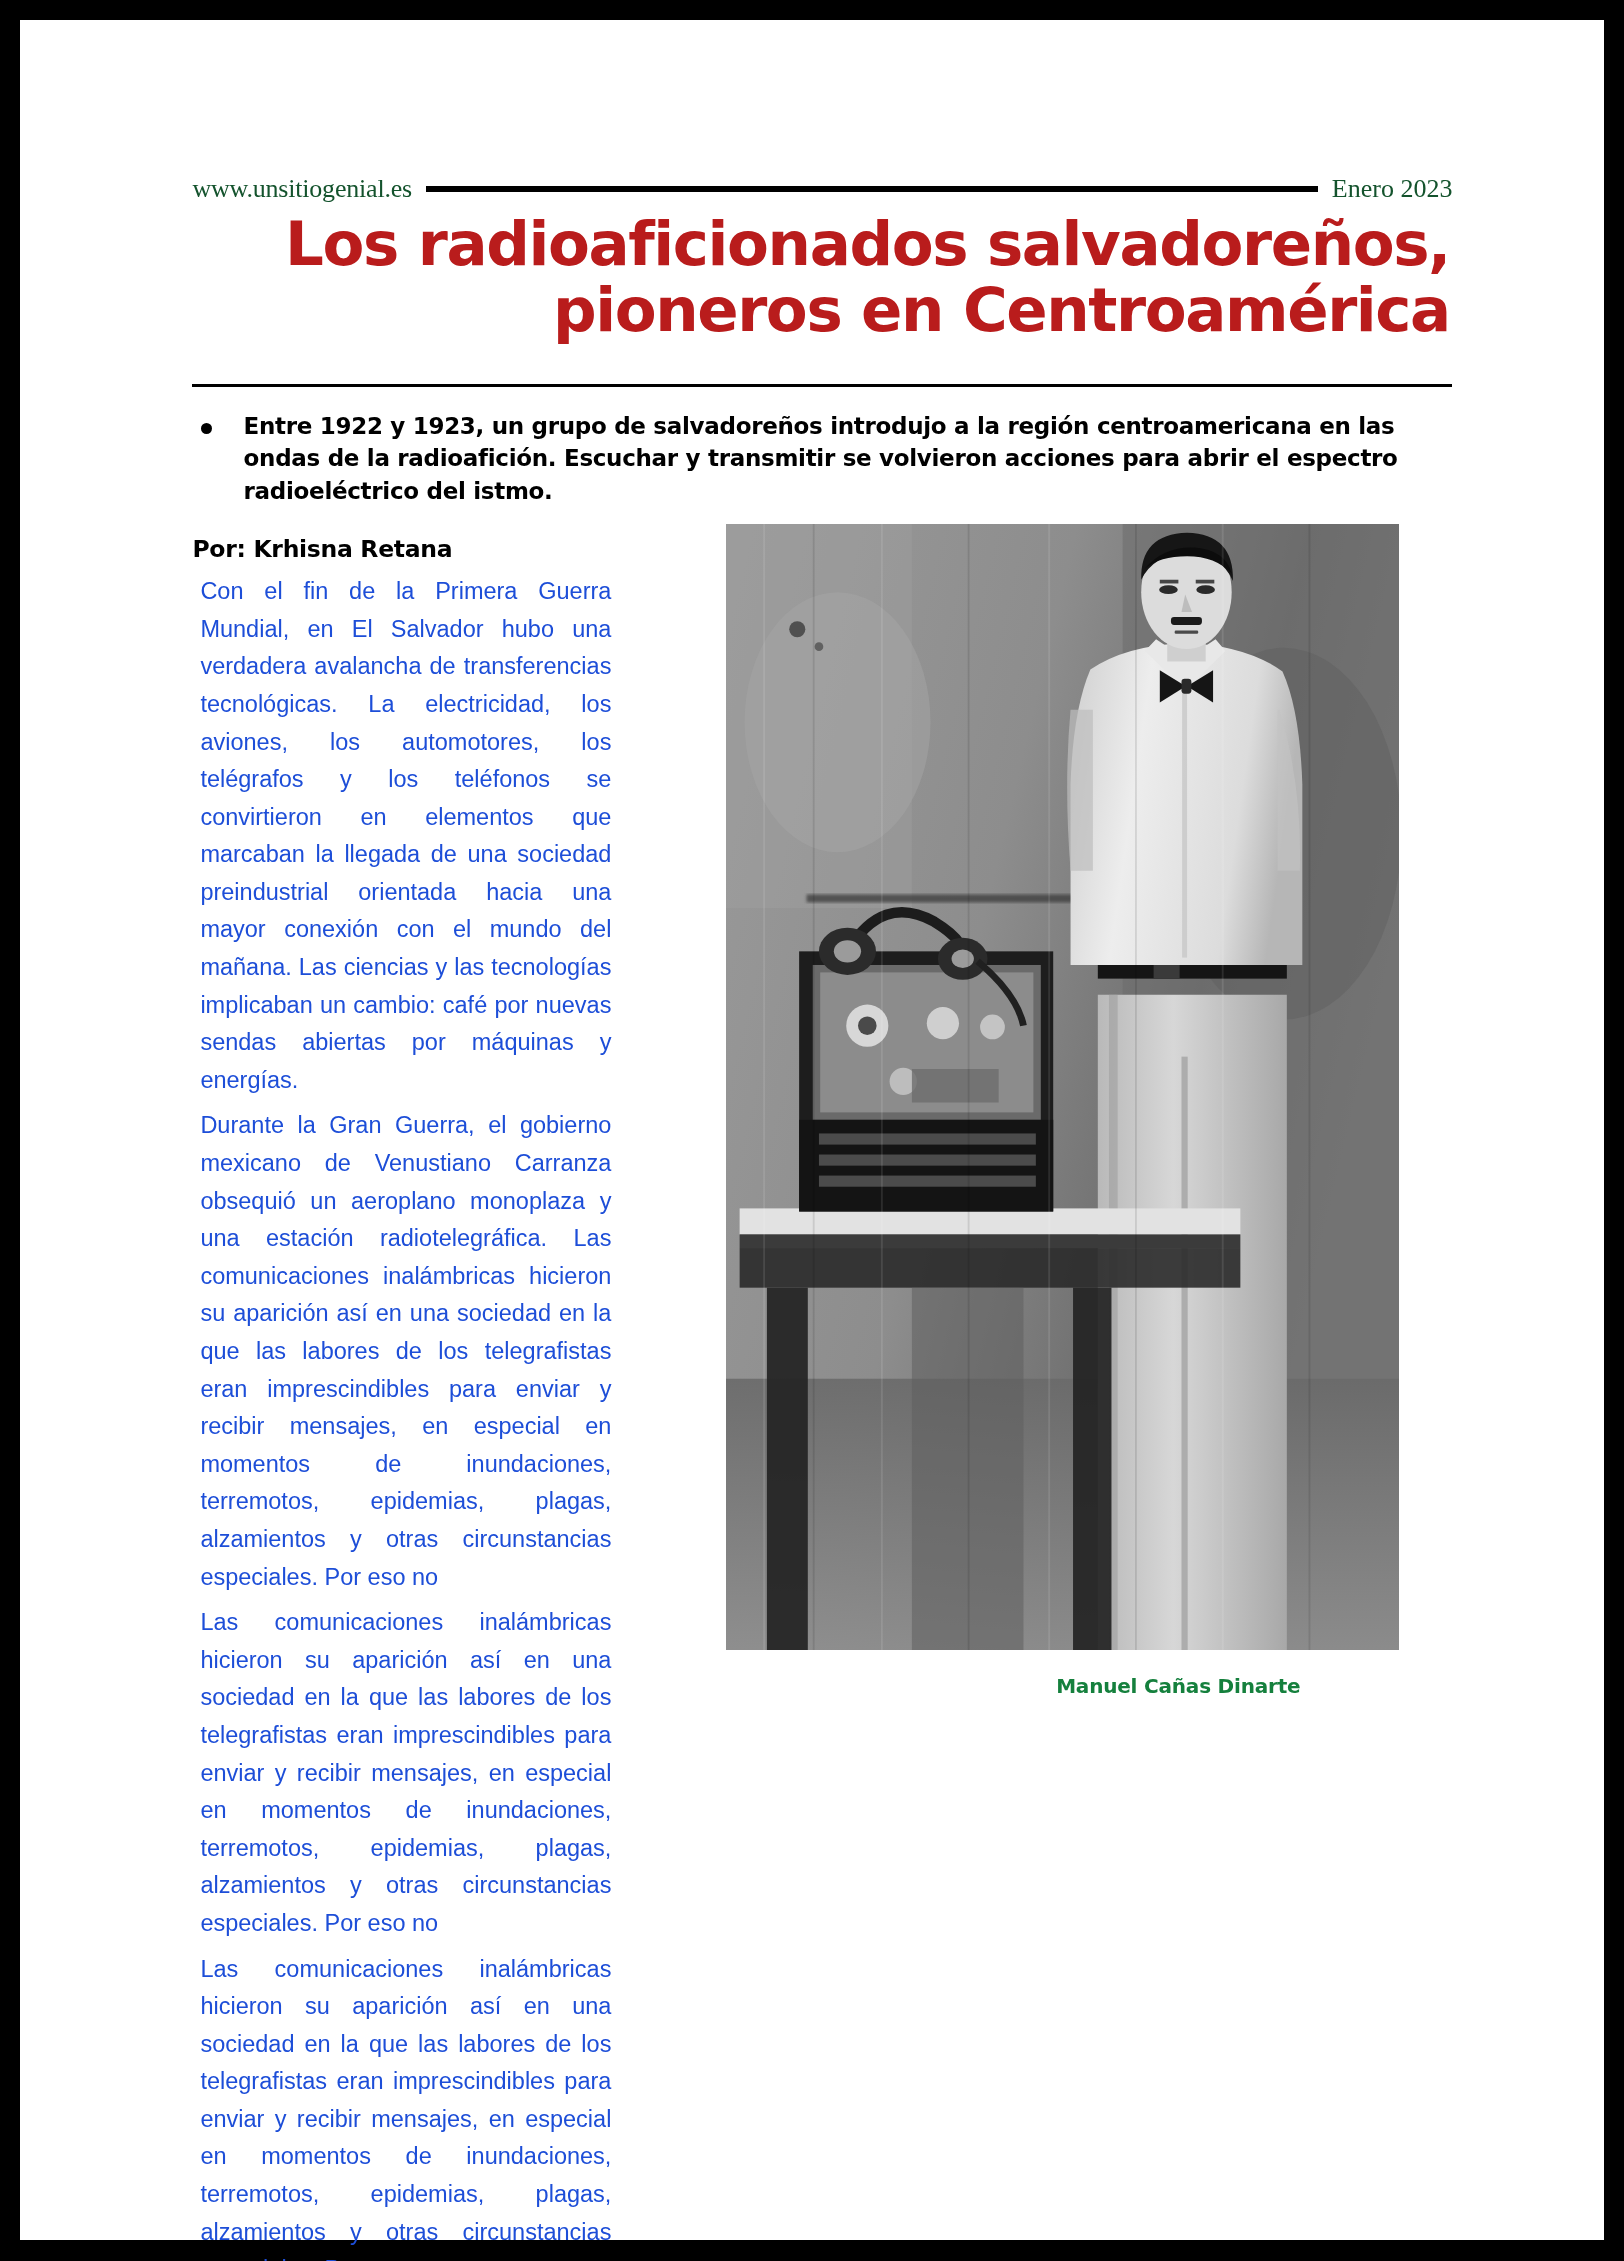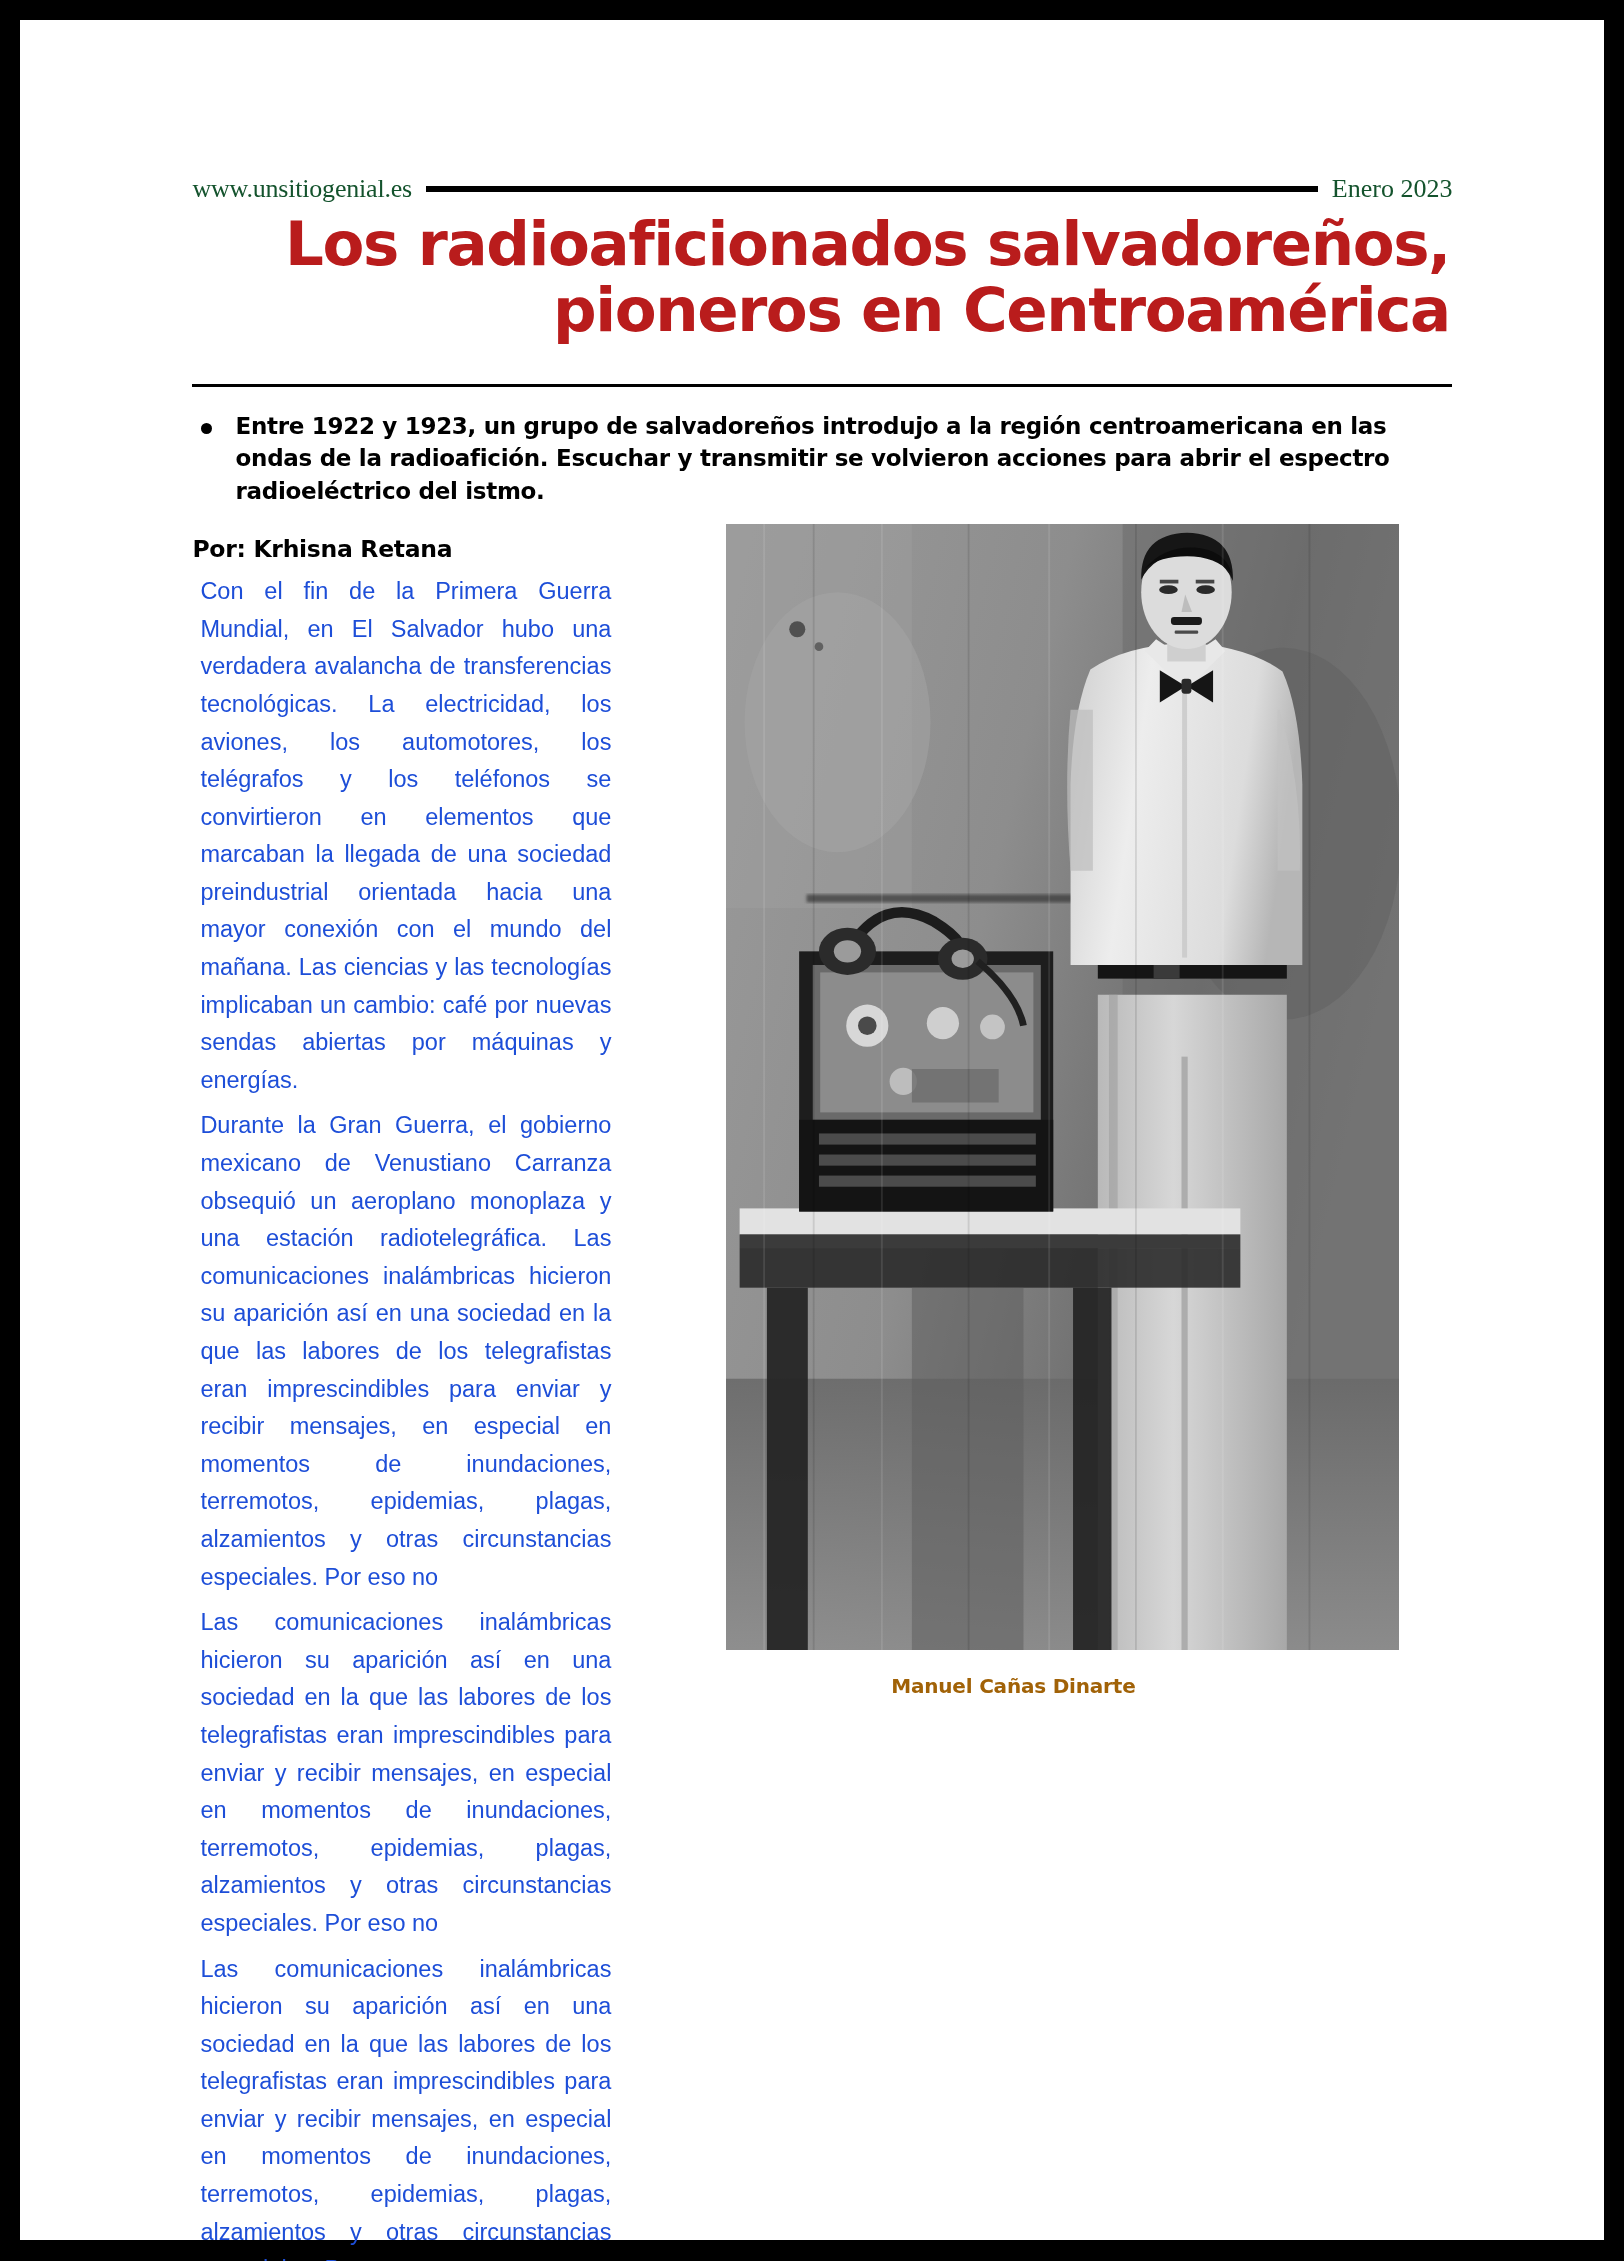--- a/index.html
+++ b/index.html
@@ -91,20 +91,21 @@
     height: 3.1px;
     background: #000000;
   }
 
   
   .lede {
     margin-top: 23.5px;
     display: flex;
     align-items: flex-start;
     padding-left: 8.7px;
+    gap: 8px;
   }
   .lede-bullet {
     width: 11px;
     height: 11px;
     border-radius: 50%;
     background: #000000;
     margin-top: 12.4px;
     flex: 0 0 auto;
   }
   .lede-text {
@@ -193,26 +194,26 @@
     height: 0;
     border-left: 12.4px solid transparent;
     border-right: 12.4px solid transparent;
     border-top: 38px solid #000000;
   }
   .qmark i.a { left: 0px; }
   .qmark i.b { left: 32px; }
 
   .quote-attrib {
     margin-top: 15px;
-    text-align: center;
+    text-align: right;
     font-family: "DejaVu Sans", sans-serif;
     font-weight: bold;
     font-size: 20px;
     line-height: 1.42;
-    color: #a16207;
+    color: #15803d;
     letter-spacing: -0.2px;
     padding-right: 99px;
   }
   .quote-attrib span { display: block; }
 </style>
 </head>
 <body>
 
 <div class="page-frame">
   <div class="page-sheet">

